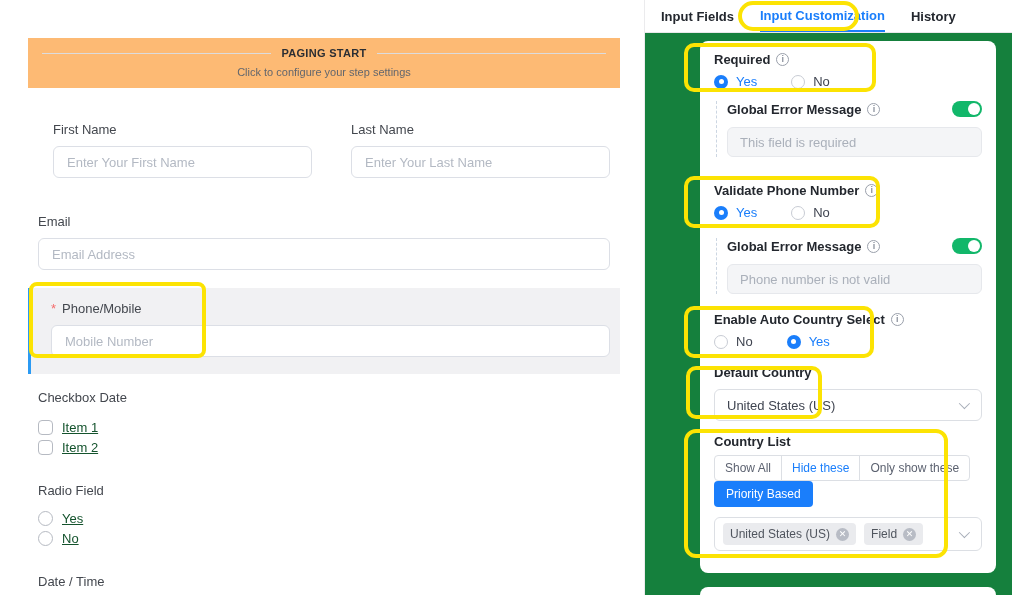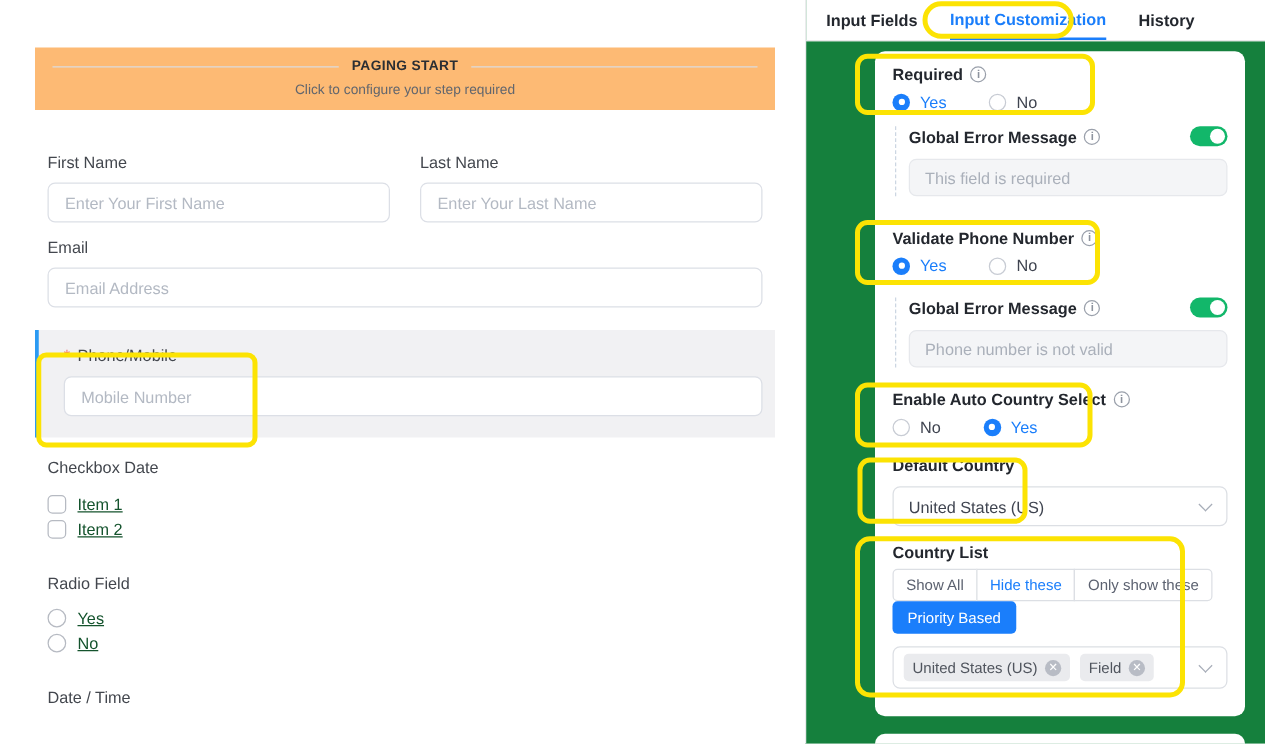--- a/index.html
+++ b/index.html
@@ -19,30 +19,30 @@
     margin: 38px 0 0 28px; width: 592px; height: 50px;
     background: #fdba74; padding: 9px 14px 0 14px;
   }
   .paging-title-row { display: flex; align-items: center; }
   .pg-line { flex: 1; height: 1px; background: #dcdcde; }
   .paging-title { font-size: 11px; font-weight: bold; color: #2b2e33; letter-spacing: .3px; margin: 0 10px; }
   .paging-sub { text-align: center; font-size: 11px; color: #62666d; margin-top: 7px; }
 
   .form-content { margin-left: 28px; width: 592px; }
   .f-row { display: flex; gap: 24px; margin-top: 34px; padding: 0 10px; }
-  .f-col { flex: 1; }
+  .f-col { flex: 1; margin-left: 15px; }
   .f-label { font-size: 13px; color: #43474e; }
   .t-input {
     display: block; width: 100%; height: 32px; margin-top: 9px;
     border: 1px solid #dcdfe6; border-radius: 6px; background: #fff;
     font-family: "Liberation Sans", sans-serif; font-size: 13px; color: #3a3f47;
     padding: 0 13px; outline: none;
   }
   .t-input::placeholder { color: #b3b9c3; }
-  .f-single { margin-top: 12px; padding: 0 10px; }
+  .f-single { margin-top: 36px; padding: 0 10px; }
 
   .phone-section {
     margin-top: 18px; background: #f1f1f3; border-left: 3px solid #2b9af3;
     padding: 13px 10px 17px 20px;
   }
   .req-star { color: #f56c6c; font-size: 13px; margin-right: 6px; }
   .phone-section .t-input { margin-top: 9px; }
 
   .group-section { margin-top: 16px; padding: 0 10px; }
   .opt-list { margin-top: 12px; }
@@ -159,21 +159,21 @@
 <body>
 
 <div class="left-pane">
 
   <div class="paging-panel">
     <div class="paging-title-row">
       <span class="pg-line"></span>
       <span class="paging-title">PAGING START</span>
       <span class="pg-line"></span>
     </div>
-    <div class="paging-sub">Click to configure your step required</div>
+    <div class="paging-sub">Click to configure your step settings</div>
   </div>
 
   <div class="form-content">
     <div class="f-row">
       <div class="f-col">
         <div class="f-label">First Name</div>
         <input class="t-input" type="text" placeholder="Enter Your First Name" style="">
       </div>
       <div class="f-col">
         <div class="f-label">Last Name</div>

